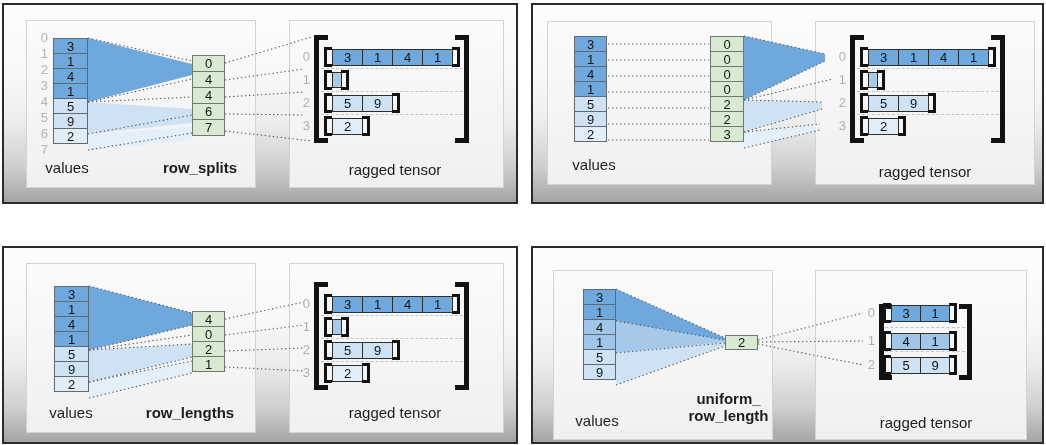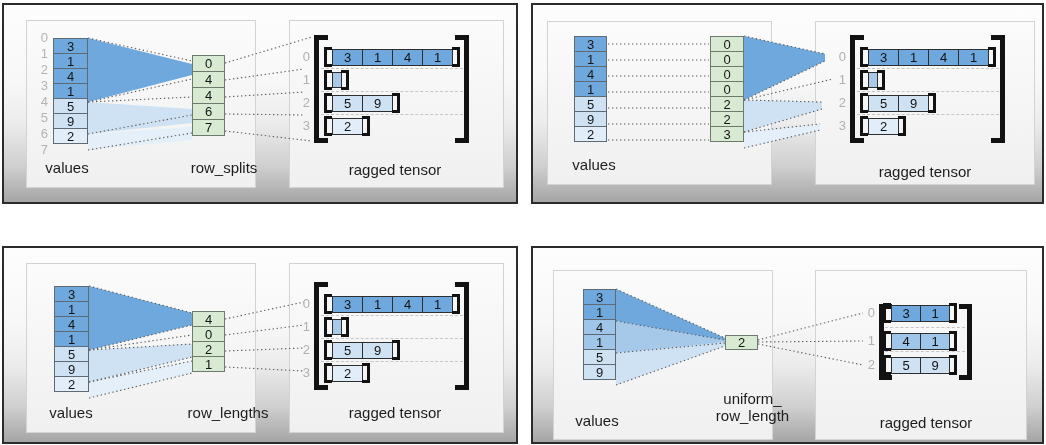--- a/index.html
+++ b/index.html
@@ -20,21 +20,21 @@
         justify-content:center;font-size:13px;color:#151515;}
   .vcol .cell + .cell{margin-top:-1px;}
   .green{background:#d9ead3;border-color:#6e7a6e;}
   .dark{background:#6fa8dc;}
   .med{background:#9fc5e8;}
   .light{background:#cfe2f3;}
   .pale{background:#e1edf9;}
   .idx{position:absolute;color:#b3b3b3;font-size:13px;text-align:right;width:14px;height:16px;line-height:16px;}
   .ridx{position:absolute;color:#b0b0b0;font-size:13px;text-align:right;width:12px;height:16px;line-height:16px;}
   .lbl{position:absolute;font-size:15px;color:#1d1d1d;text-align:center;line-height:17px;}
-  .bold{font-weight:normal;margin-left:24px;}
+  .bold{font-weight:bold;}
   .trow{position:absolute;display:flex;align-items:center;height:20px;}
   .tcell{box-sizing:border-box;width:31px;height:17px;border:1px solid #2e2e2e;display:flex;
          align-items:center;justify-content:center;font-size:13px;color:#111;}
   .tcell + .tcell{margin-left:-1px;}
   .t4 .tcell{width:30px;}
   .ecell{box-sizing:border-box;width:10px;height:16px;background:#a9c9e8;border:1px solid #2e2e2e;flex:none;}
   .brl{box-sizing:border-box;width:8px;height:20px;border:3px solid #121212;border-right:none;flex:none;}
   .brr{box-sizing:border-box;width:8px;height:20px;border:3px solid #121212;border-left:none;flex:none;margin-left:-1px;}
   .bigl{position:absolute;box-sizing:border-box;width:14px;
         border-left:5px solid #121212;border-top:5px solid #121212;border-bottom:5px solid #121212;}
@@ -248,21 +248,21 @@
   </div>
 
   <div class="vcol" style="left:188px;top:63px;">
     <div class="cell green" style="width:33px;height:16px;">4</div>
     <div class="cell green" style="width:33px;height:16px;">0</div>
     <div class="cell green" style="width:33px;height:16px;">2</div>
     <div class="cell green" style="width:33px;height:16px;">1</div>
   </div>
 
   <div class="lbl" style="left:24px;top:156px;width:86px;">values</div>
-  <div class="lbl bold" style="left:140px;top:156px;width:120px;">row_lengths</div>
+  <div class="lbl bold" style="left:126px;top:156px;width:120px;">row_lengths</div>
 
   <div class="bigl" style="left:310px;top:34px;height:108px;"></div>
   <div class="bigr" style="left:451px;top:34px;height:108px;"></div>
   <div class="sep" style="left:317px;top:67px;width:142px;"></div>
   <div class="sep" style="left:317px;top:90px;width:142px;"></div>
   <div class="sep" style="left:317px;top:113px;width:142px;"></div>
 
   <div class="ridx" style="left:294px;top:48px;">0</div>
   <div class="ridx" style="left:294px;top:71px;">1</div>
   <div class="ridx" style="left:294px;top:94px;">2</div>

